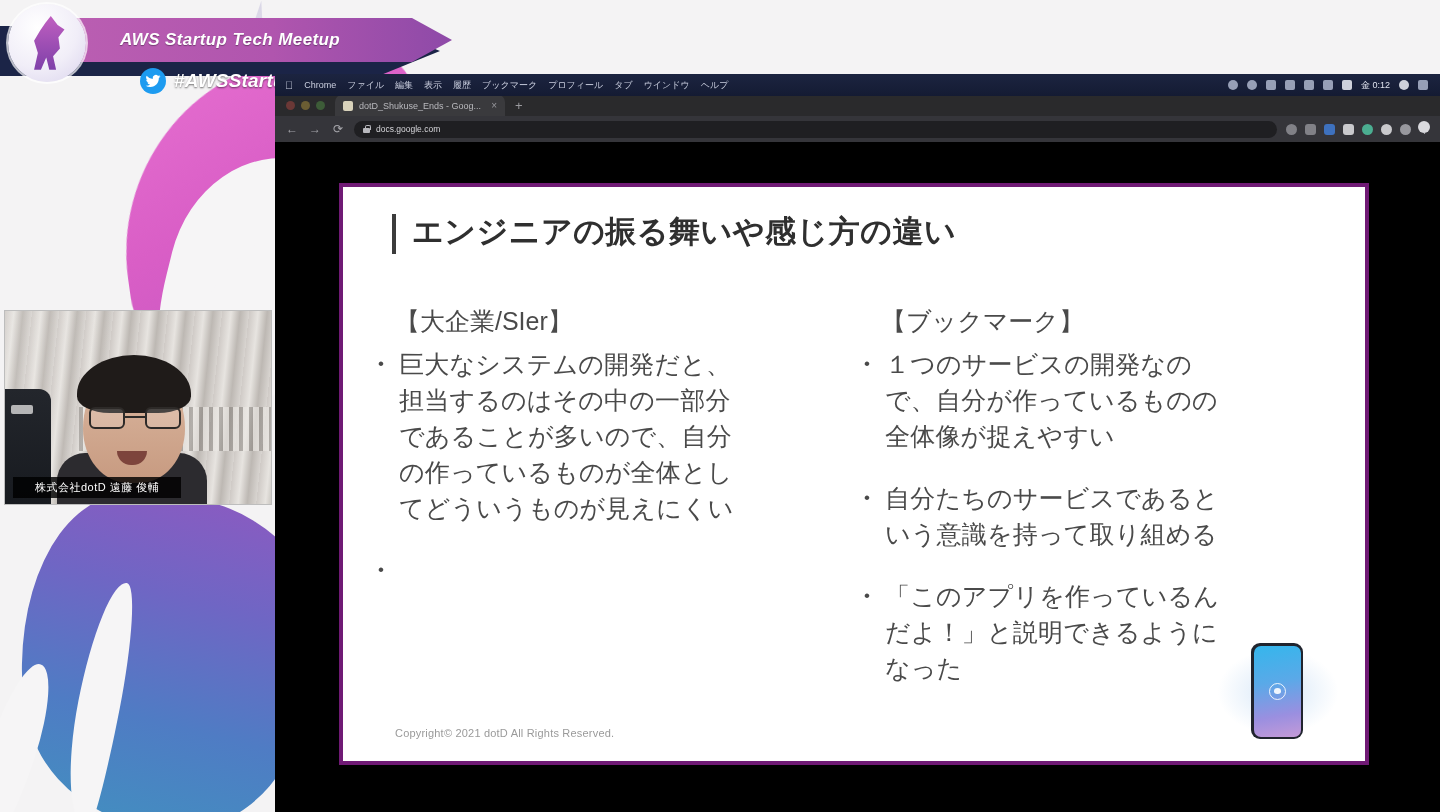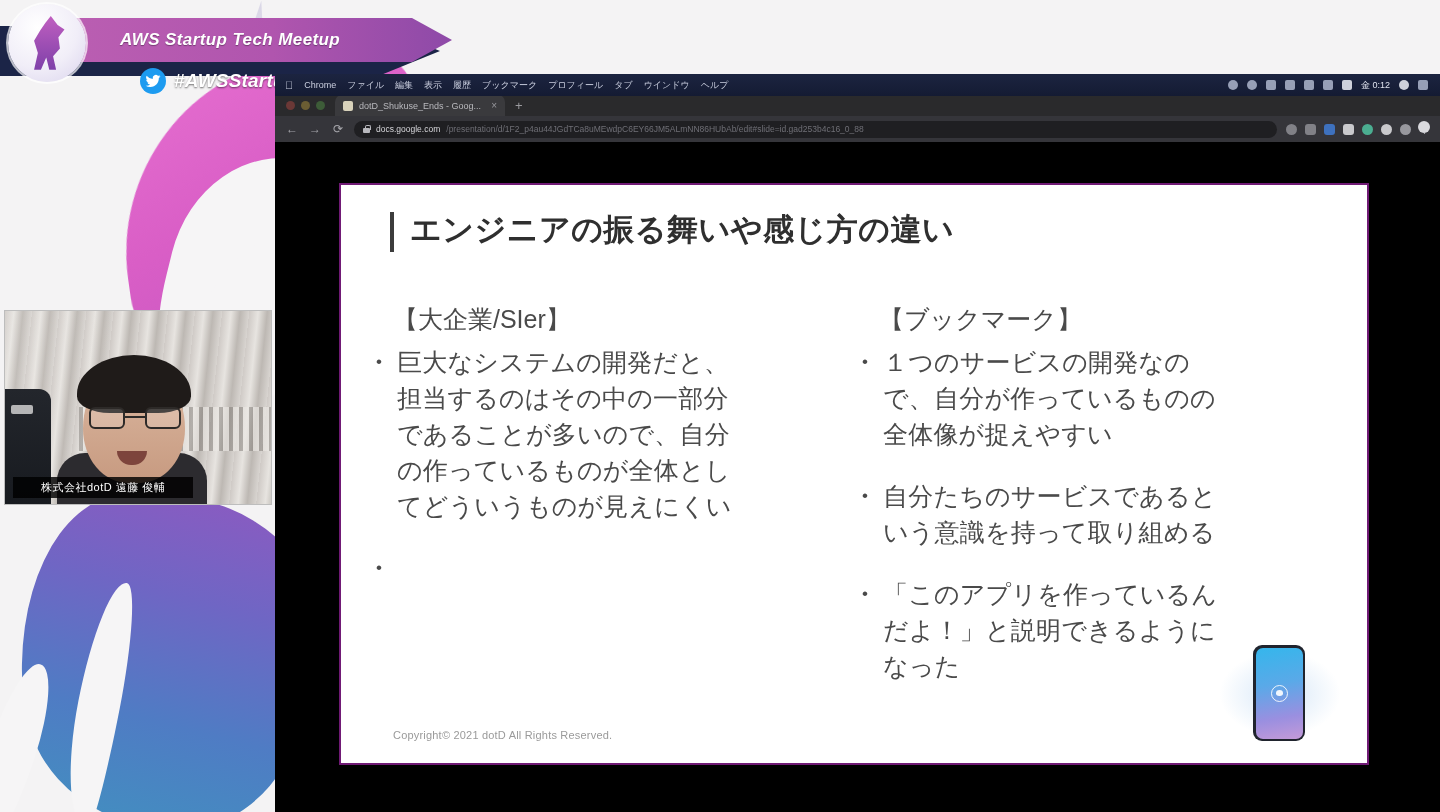--- a/index.html
+++ b/index.html
@@ -145,21 +145,21 @@
   }
   .cam-glasses .lens.l { left:0; } .cam-glasses .lens.r { right:0; }
   .cam-glasses .bridge {
     position:absolute; left:36px; top:9px; width:20px; height:2px; background:#2d2a28;
   }
   .cam-mouth {
     position:absolute; left:112px; top:140px; width:30px; height:14px;
     background:#7d443c; border-radius:0 0 14px 14px;
   }
   .cam-caption {
-    position:absolute; left:8px; bottom:6px; padding:3px 28px;
+    position:absolute; left:8px; bottom:6px; padding:3px 22px;
     background:rgba(0,0,0,.82); color:#ffffff;
     font-size:11px; letter-spacing:.5px; white-space:nowrap;
   }
 
   
   .menubar {
     position:absolute; left:275px; top:74px; width:1165px; height:22px;
     background:linear-gradient(180deg,#1c2440,#141b33);
     display:flex; align-items:center; color:#c9cede; font-size:9px; overflow:hidden;
   }
@@ -218,21 +218,21 @@
 
   .viewer { position:relative; height:664px; background:#000000; }
   .badge-right {
     position:absolute; right:10px; top:-21px; width:12px; height:12px; border-radius:50%;
     background:#d9d9dd;
   }
 
   
   .slide {
     position:absolute; left:64px; top:41px; width:1030px; height:582px;
-    background:#ffffff; border:2px solid #701a75;
+    background:#ffffff; border:4px solid #701a75;
     overflow:hidden;
   }
   .slide-title {
     position:absolute; left:49px; top:24px;
     display:flex; align-items:flex-start; gap:16px;
   }
   .title-bar-mark { width:4px; height:40px; background:#3c3c3c; margin-top:3px; }
   .title-text {
     font-size:31px; font-weight:bold; color:#2f2f2f; letter-spacing:.5px; white-space:nowrap;
   }
@@ -374,21 +374,20 @@
       <span class="tab-new">+</span>
     </div>
 
     <div class="toolbar">
       <span class="nav-btn">←</span>
       <span class="nav-btn">→</span>
       <span class="nav-btn">⟳</span>
       <div class="omnibox">
         <span class="lock-icon"></span>
         <span class="url-host">docs.google.com</span>
-        <span class="url-path">/presentation/d/1F2_p4au44JGdTCa8uMEwdpC6EY66JM5ALmNN86HUbAb/edit#slide=id.gad253b4c16_0_88</span>
       </div>
       <div class="tb-icons">
         <i class="tb-ic circle"></i>
         <i class="tb-ic"></i>
         <i class="tb-ic blue"></i>
         <i class="tb-ic white"></i>
         <i class="tb-ic green circle"></i>
         <i class="tb-ic white circle"></i>
         <i class="tb-ic grey circle"></i>
         <span class="tb-kebab">⋮</span>

